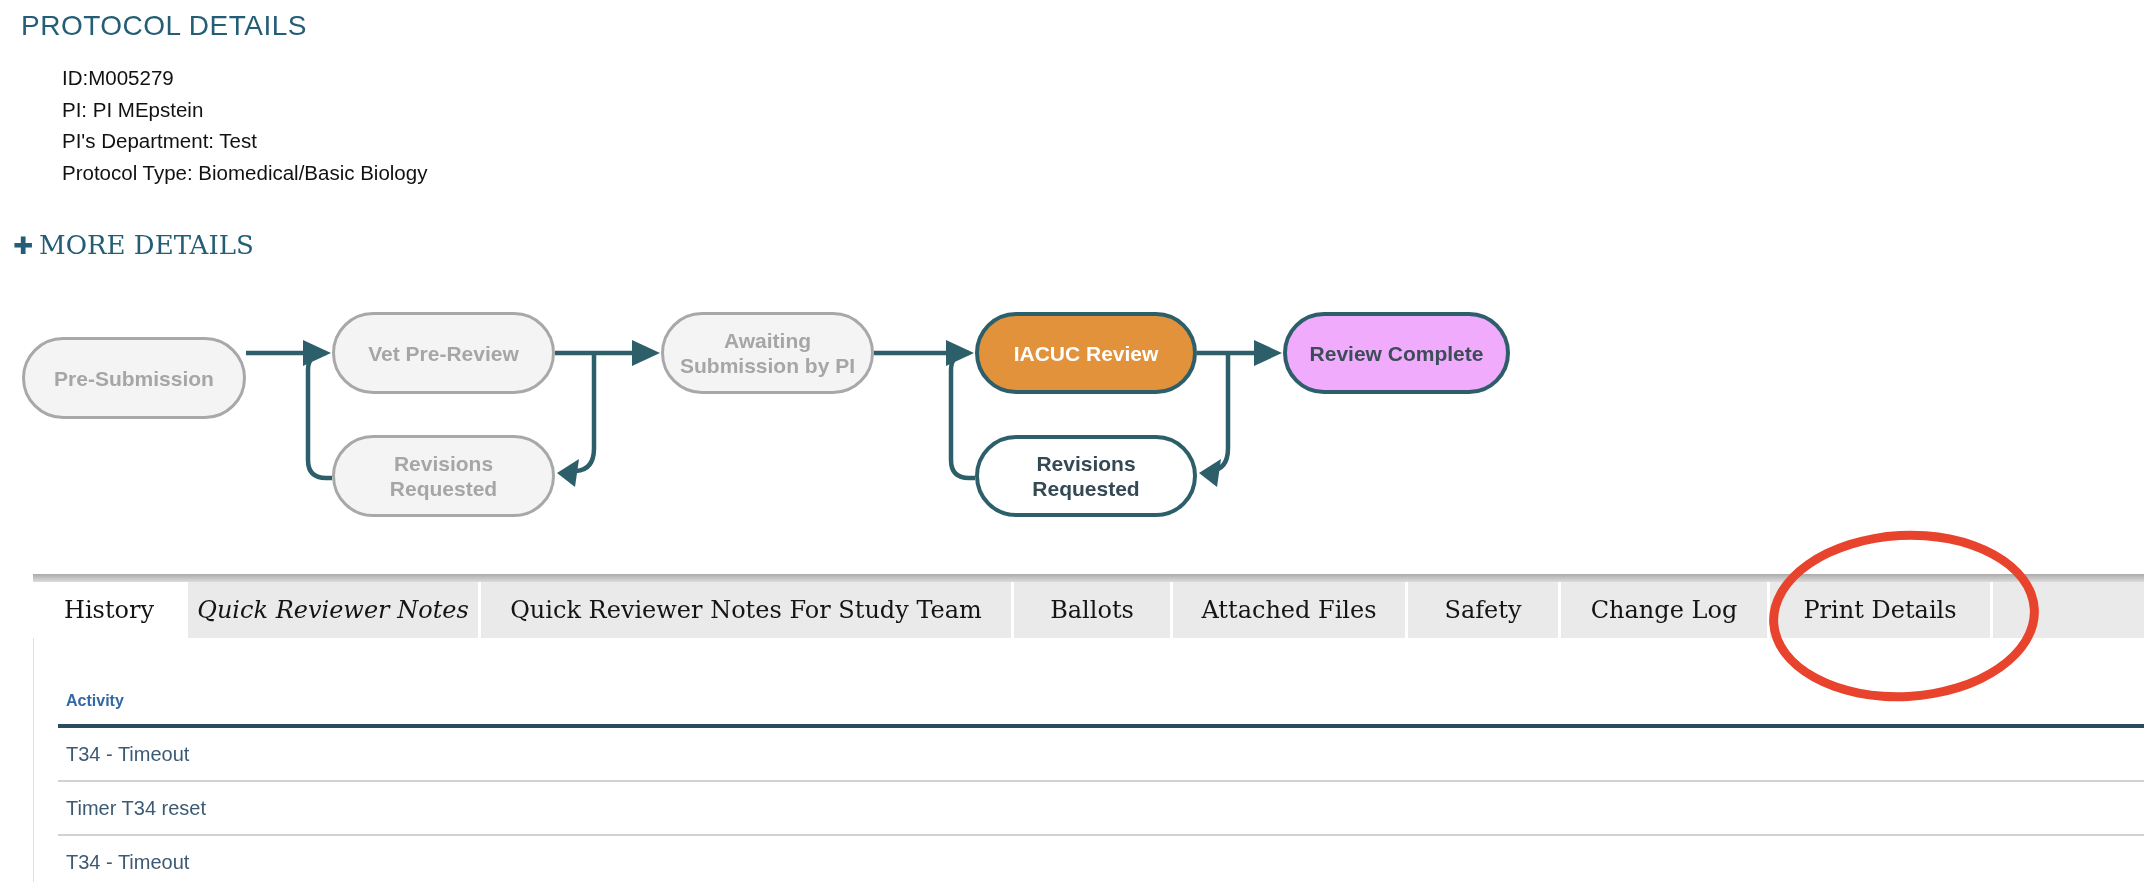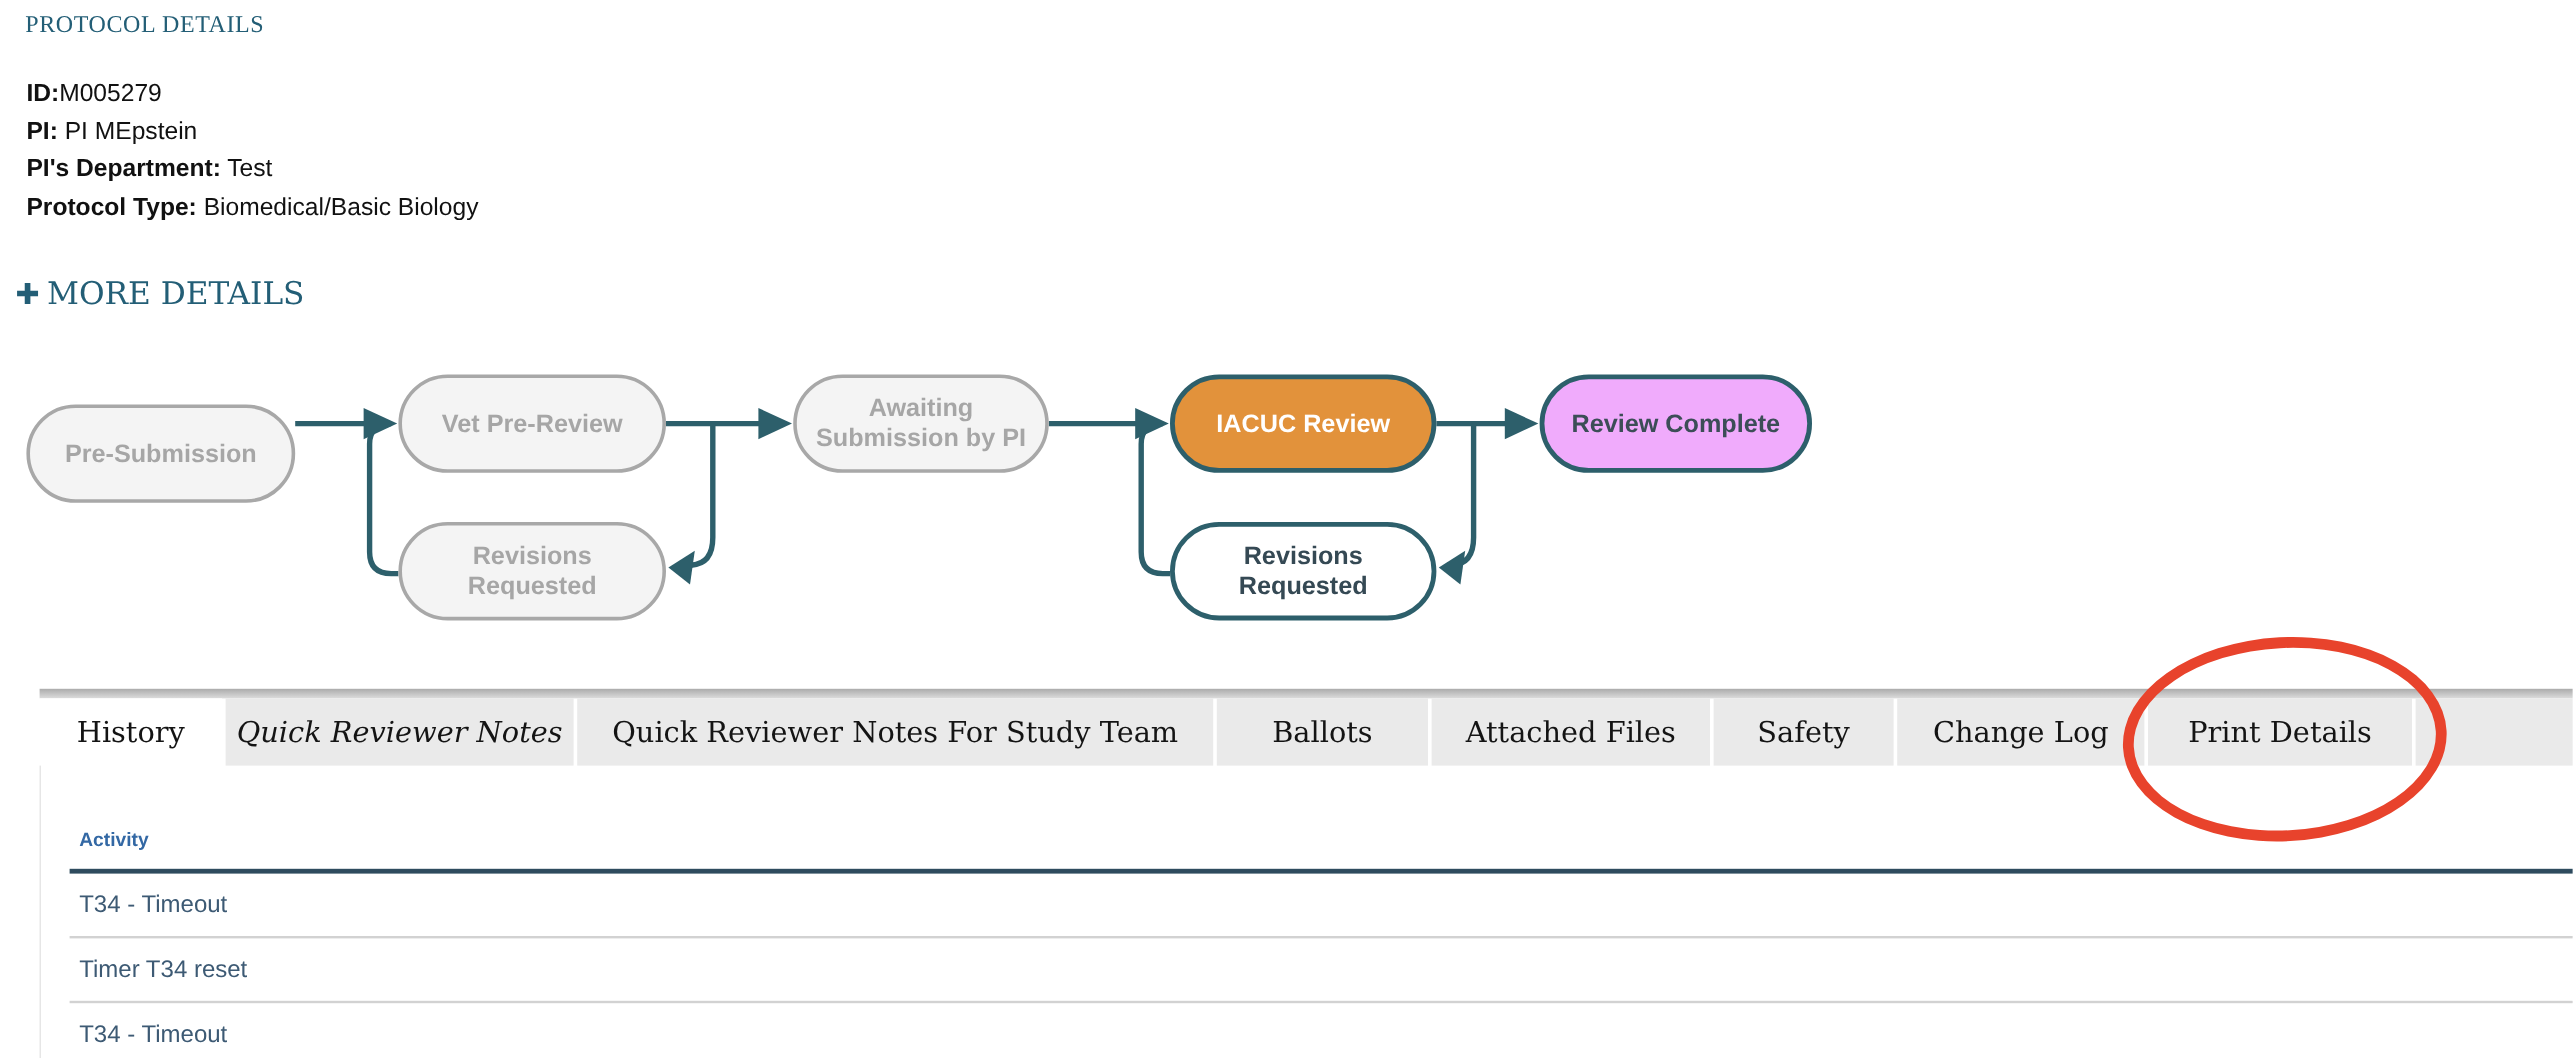--- a/index.html
+++ b/index.html
@@ -3,26 +3,26 @@
 <meta charset="utf-8">
 <style>
   html,body{margin:0;padding:0;}
   body{
     width:2144px;height:882px;position:relative;overflow:hidden;
     background:#ffffff;font-family:"Liberation Sans",sans-serif;
   }
   
   .page-title{
     position:absolute;left:21px;top:10px;
-    font-family:Liberation Serif, serif;
-    font-size:20px;color:#235E76;letter-spacing:0.5px;
+    font-family:Liberation Sans, sans-serif;
+    font-size:28px;color:#235E76;letter-spacing:0.5px;
   }
   .fields{position:absolute;left:22px;top:62px;}
   .field{font-size:20.5px;color:#111;line-height:31.5px;white-space:pre-wrap;}
-  .field .field-label{font-weight:bold;}
+  .field .field-label{font-weight:normal;margin-left:40px;}
   .more-details{
     position:absolute;left:13px;top:230px;cursor:pointer;
     font-family:"DejaVu Serif","Liberation Serif",serif;
     font-size:26px;color:#235E76;
   }
   .more-details .plus{
     font-family:"DejaVu Sans",sans-serif;font-weight:bold;font-size:24px;
     color:#235E76;margin-right:6px;
   }
   
@@ -54,21 +54,21 @@
     display:flex;gap:3px;
   }
   .tab{
     background:#EAEAEA;height:56px;display:flex;align-items:center;justify-content:center;
     font-family:"DejaVu Serif","Liberation Serif",serif;font-size:24px;color:#141414;
     cursor:pointer;flex:0 0 auto;
   }
   .tab.active{background:#FFFFFF;}
   .tab-filler{flex:1 1 auto;background:#EAEAEA;}
   #tab-0{width:152px;} #tab-1{width:290px;font-style:italic;} #tab-2{width:530px;}
-  #tab-3{width:176px;} #tab-4{width:232px;} #tab-5{width:150px;}
+  #tab-3{width:156px;} #tab-4{width:232px;} #tab-5{width:150px;}
   #tab-6{width:206px;} #tab-7{width:220px;}
   .content-panel{
     position:absolute;left:33px;top:638px;bottom:0;right:0;
     border-left:1px solid #E0E0E0;
   }
   
   .activity-table{position:absolute;left:58px;top:692px;right:0;}
   .activity-header{
     font-size:16px;font-weight:bold;color:#3368A4;
     padding:0 0 14px 8px;border-bottom:4px solid #2E4B5E;

